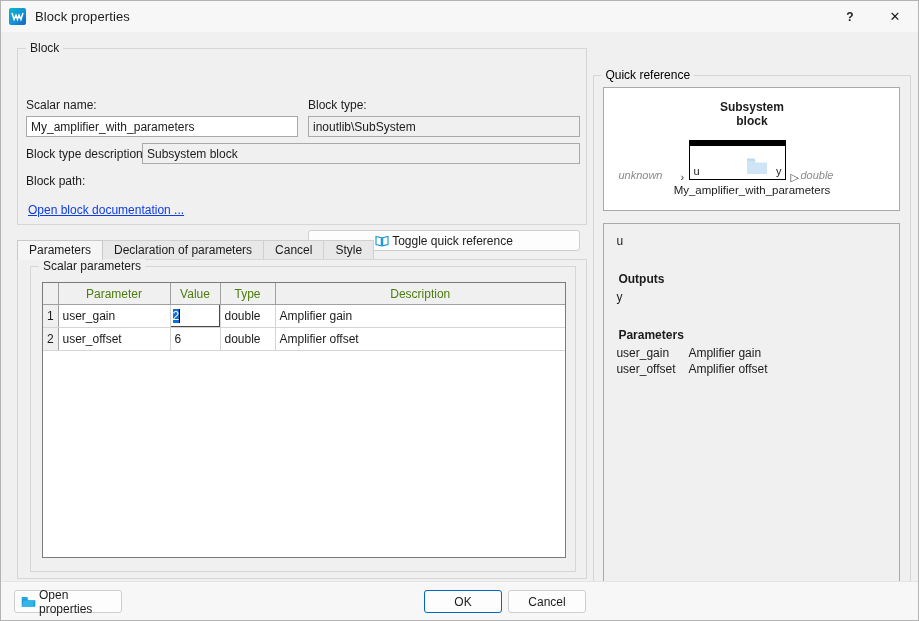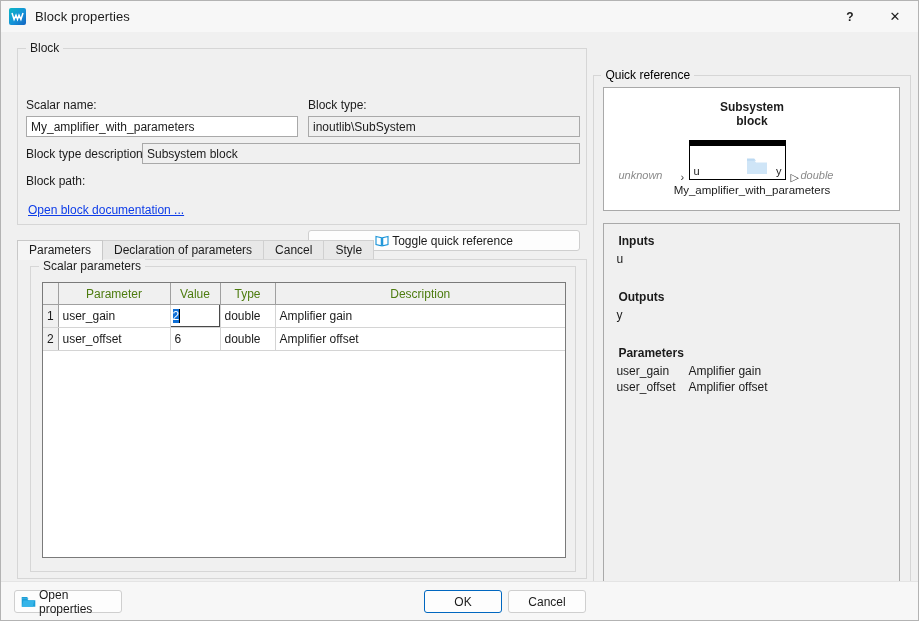--- a/index.html
+++ b/index.html
@@ -348,21 +348,20 @@
             </span>
             <span class="blk-y">y</span>
           </div>
 
           <div class="port-out">▷</div>
           <div class="lbl-double">double</div>
           <div class="blk-name">My_amplifier_with_parameters</div>
         </div>
 
         <div class="qr-info">
-          <div class="qr-h">Inputs</div>
           <div class="qr-v">u</div>
 
           <div class="qr-h spaced">Outputs</div>
           <div class="qr-v">y</div>
 
           <div class="qr-h spaced">Parameters</div>
           <div class="qr-prow">
             <span class="qr-pname">user_gain</span>
             <span>Amplifier gain</span>
           </div>

